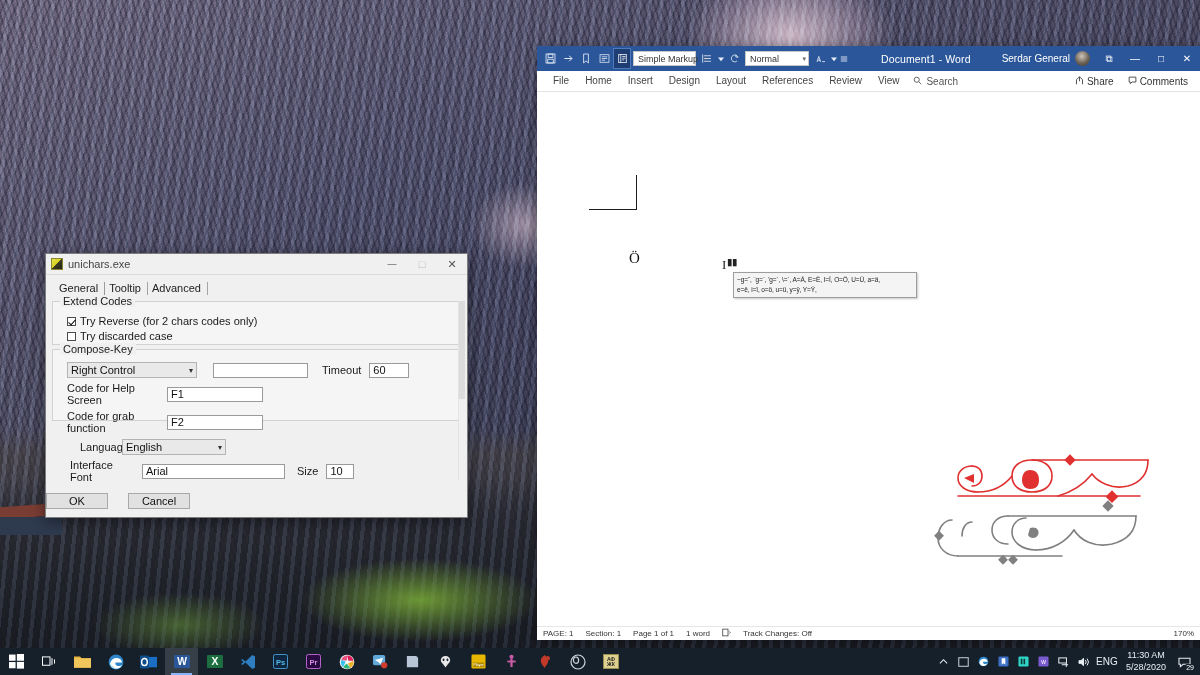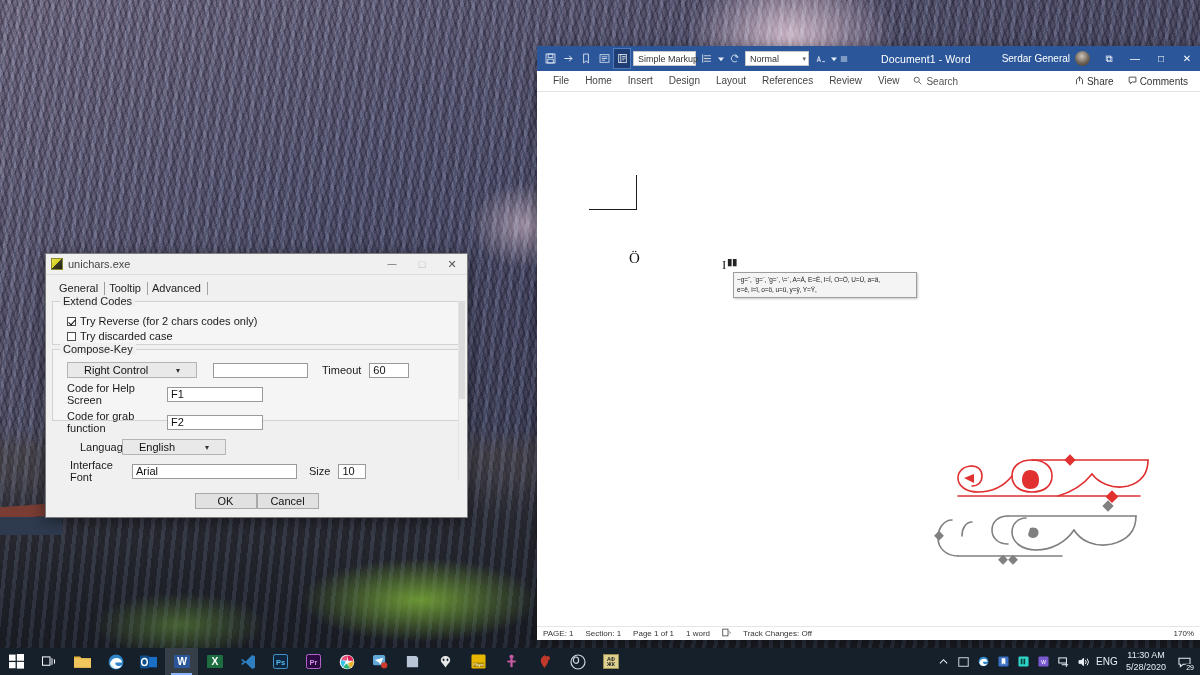--- a/index.html
+++ b/index.html
@@ -92,27 +92,27 @@
   .chk.on::after{
     content:""; position:absolute; left:2px; top:0px; width:3px; height:6px;
     border:solid #111; border-width:0 1.3px 1.3px 0; transform:rotate(42deg);
   }
   .fld{
     border:1px solid #9a9a9a; background:#fff; height:15px; font-size:11px;
     padding:0 3px; line-height:14px; color:#111; font-family:"Liberation Sans",sans-serif;
   }
   .combo{
     border:1px solid #b4b4b4; background:#e9e9e9; height:16px; font-size:11px;
-    display:flex; align-items:center; padding:0 16px; position:relative; color:#111;
+    display:flex; align-items:center; padding:0 3px; position:relative; color:#111;
   }
   .combo .arw{ margin-left:auto; font-size:8px; color:#333; }
   .lbl{ font-size:11px; color:#1a1a1a; }
   .grid-row{ display:flex; align-items:center; margin:4px 0; }
 
-  .btnbar{ position:absolute; left:0; right:0; bottom:8px; display:flex; justify-content:center; }
+  .btnbar{ position:absolute; left:0; right:0; bottom:8px; display:flex; gap:20px; }
   .dbtn{
     width:62px; height:16px; background:#e1e1e1; border:1px solid #a9a9a9;
     font-size:11px; display:flex; align-items:center; justify-content:center; color:#111;
   }
   #dlg-scroll{
     position:absolute; right:2px; top:26px; bottom:37px; width:7px; background:#f0f0f0;
     border-left:1px solid #e3e3e3;
   }
   #dlg-scroll .thumb{ position:absolute; top:0; left:0; right:0; height:55%; background:#dcdcdc; }
 
@@ -467,21 +467,21 @@
     <div style="margin-top:18px; padding-left:6px">
       <div class="grid-row">
         <span class="lbl" style="width:64px; padding-left:22px">Language</span>
         <span class="combo" style="width:104px">
           <span>English</span>
           <span class="arw">▾</span>
         </span>
       </div>
       <div class="grid-row">
         <span class="lbl" style="width:64px; padding-left:12px">Interface Font</span>
-        <input class="fld" style="width: 165px; margin-left: 10px;" value="Arial">
+        <input class="fld" style="width: 143px; margin-left: 20px;" value="Arial">
         <span class="lbl" style="margin-left:12px">Size</span>
         <input class="fld" style="width: 28px; margin-left: 8px;" value="10">
       </div>
     </div>
 
     <div id="dlg-scroll">
       <div class="thumb"></div>
     </div>
 
     <div class="btnbar">

